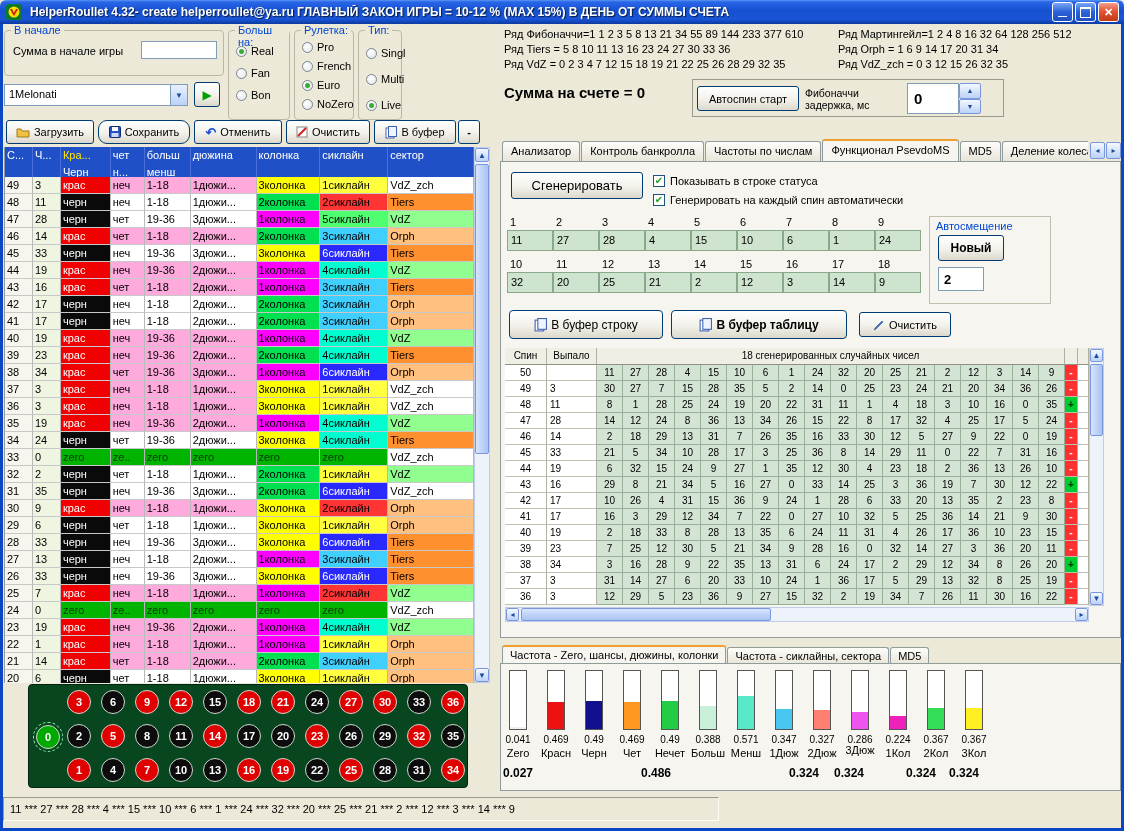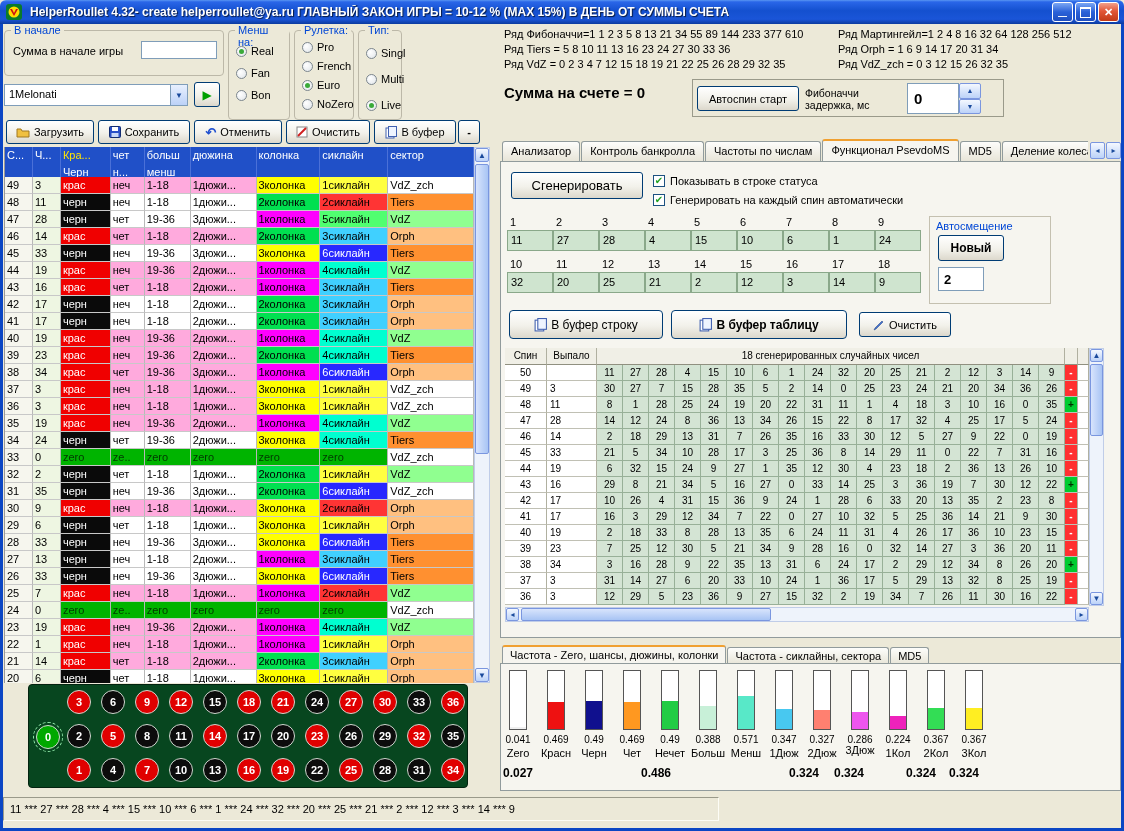--- a/index.html
+++ b/index.html
@@ -48,21 +48,21 @@
   #combo .carrow { width:17px; border-left:1px solid #7f9db9;
     background:linear-gradient(180deg,#e8f0fe,#bcd2f8); display:flex; align-items:center; justify-content:center; color:#1a4a9c; }
   #combo .carrow::after { content:"▼"; font-size:8px; }
   #btn-play { left:194px; top:82px; width:26px; height:25px; }
   #btn-play .glyph::after { content:"▶"; color:#00a000; font-size:12px; }
   #grp-game { left:228px; top:30px; width:62px; height:90px; }
   #grp-roulette { left:294px; top:30px; width:60px; height:90px; }
   #grp-type { left:358px; top:30px; width:44px; height:90px; }
 
   #toolbar-left .xp-btn { position:absolute; top:120px; height:24px; }
-  #btn-load { left:6px; width:88px; } #btn-save { left:98px; width:92px; }
+  #btn-load { left:6px; width:88px; } #btn-save { left:98px; width:92px;border-radius:9px; }
   #btn-undo { left:194px; width:88px; } #btn-clear { left:286px; width:84px; }
   #btn-buffer { left:374px; width:82px; } #btn-minus { left:458px; width:22px; font-weight:bold; }
   .undo-icon { color:#2050d0; font-weight:bold; font-size:13px; line-height:11px; }
 
   
   #history { left:4px; top:147px; width:470px; height:536px; overflow:hidden; border-left:1px solid #999; background:#fff; }
   .ht-row { display:flex; height:17px; }
   .ht-h { background:#2050c8; color:#fff; }
   .ht-h.h2 { height:13px; }
   .ht-c { border-right:1px solid #b8b8b8; border-bottom:1px solid #c8c8c8; padding:1px 2px; overflow:hidden; white-space:nowrap; font-size:11px; line-height:14px; }
@@ -185,21 +185,21 @@
 
 <div class="abs tfield" id="combo">
   <span class="cval">1Melonati</span>
   <span class="carrow"></span>
 </div>
 <div class="abs xp-btn" id="btn-play">
   <span class="glyph"></span>
 </div>
 
 <div class="groupbox" id="grp-game">
-  <span class="gtitle">Менш на:</span>
+  <span class="gtitle">Больш на:</span>
   <div id="game-radios">
       <div class="radio-row" style="left: 7px; top: 14px;">
         <span class="radio sel"></span>
         <span>Real</span>
       </div>
       <div class="radio-row" style="left: 7px; top: 36px;">
         <span class="radio"></span>
         <span>Fan</span>
       </div>
       <div class="radio-row" style="left: 7px; top: 58px;">

